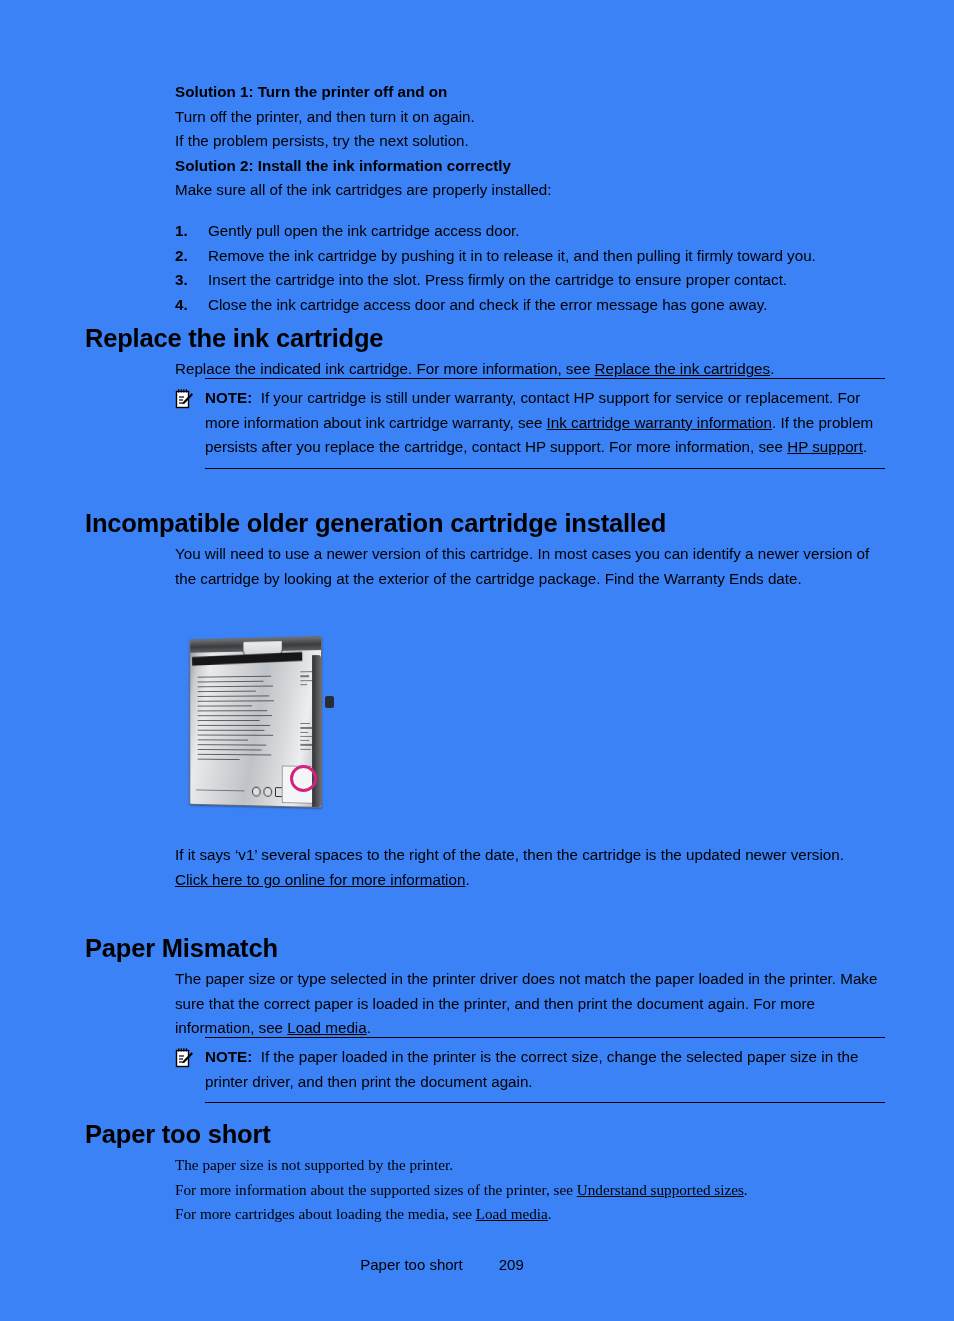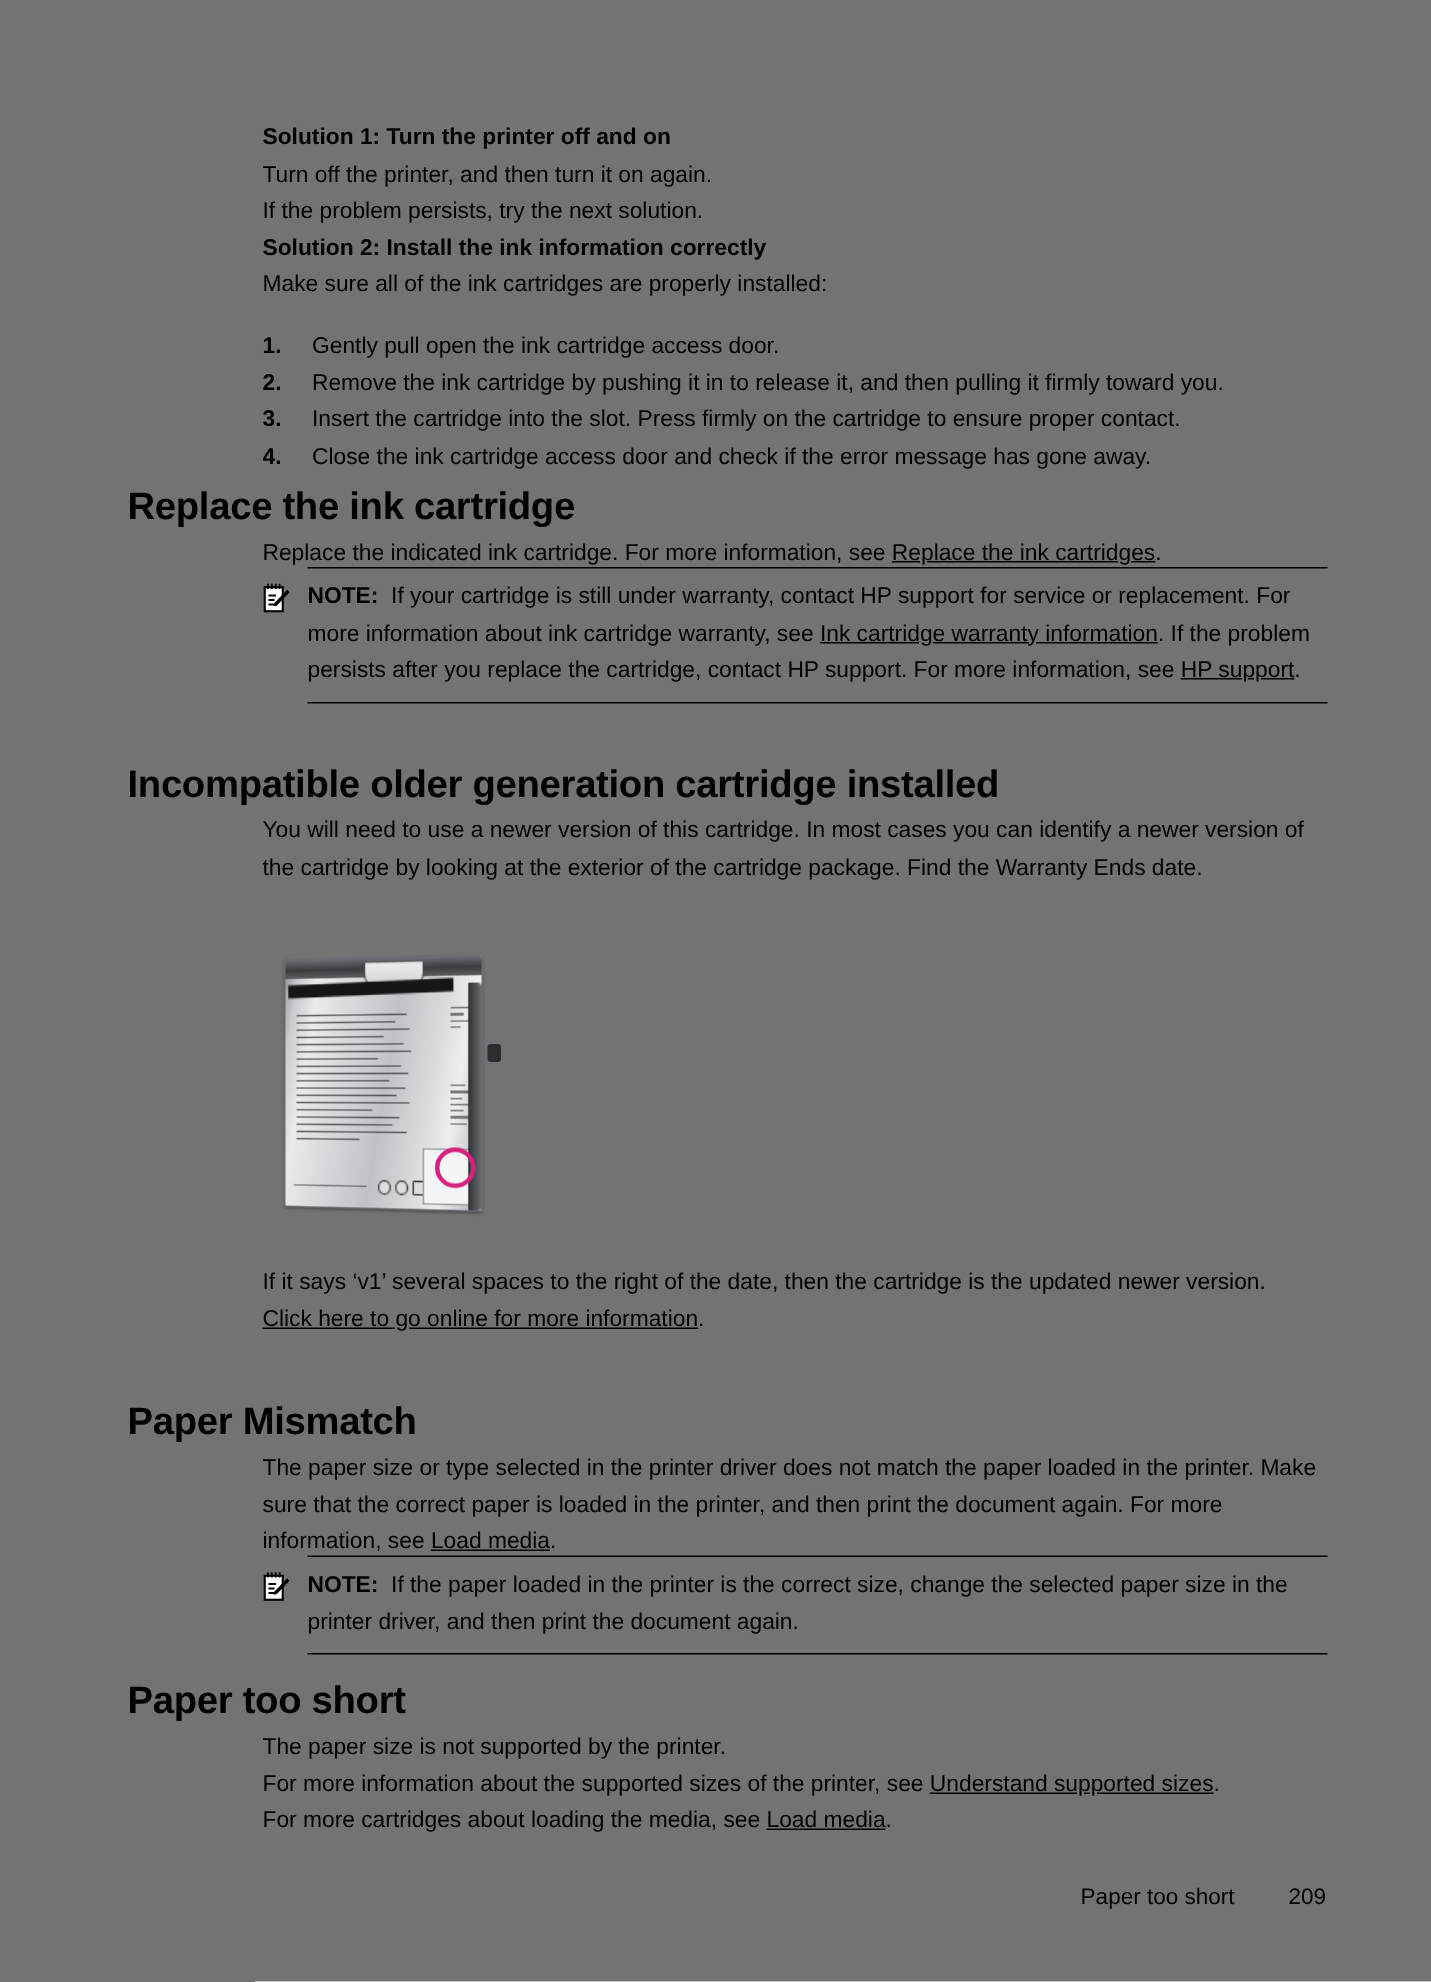--- a/index.html
+++ b/index.html
@@ -8,21 +8,21 @@
     background: #ffffff;
   }
   body {
     font-family: "Liberation Sans", sans-serif;
     color: #000000;
   }
   #page {
     position: relative;
     width: 954px;
     height: 1321px;
-    background: #737373;
+    background: #3b82f6;
     overflow: hidden;
   }
 
   
   .intro-block {
     position: absolute;
     left: 175px;
     top: 80px;
     width: 712px;
   }
@@ -258,21 +258,21 @@
     border-radius: 50%;
     box-sizing: border-box;
   }
 
   
   .footer {
     position: absolute;
     left: 0;
     top: 1256px;
     width: 954px;
-    text-align: right;
+    text-align: center;
     padding-right: 70px;
     box-sizing: border-box;
     font-size: 15px;
   }
   .footer .ftitle { margin-right: 36px; }
 </style>
 </head>
 <body>
 
 <div id="page">
@@ -411,21 +411,21 @@
           <path d="M8 14 L16.5 5.2 L18 6.8 L9.6 15.6 L7.4 16.2 Z" fill="#000000"></path>
         </svg>
       </span>
       <div class="note-text"><span class="note-label">NOTE:</span>&nbsp;&nbsp;<span>If the paper loaded in the printer is the correct size, change the selected paper size in the printer driver, and then print the document again.</span></div>
     </div>
     <div class="note-rule"></div>
   </div>
 
   <h1 class="section" style="top:1119px;">Paper too short</h1>
 
-  <div class="body-block" style="top:1153px;">
+  <div class="body-block" style="top:1153px;font-family:Liberation Serif, serif;">
     <p class="para">The paper size is not supported by the printer.</p>
     <p class="para"><span>For more information about the supported sizes of the printer, see </span><a class="lnk" href="#">Understand supported sizes</a><span>.</span></p>
     <p class="para"><span>For more cartridges about loading the media, see </span><a class="lnk" href="#">Load media</a><span>.</span></p>
   </div>
 
   <div class="footer">
     <span class="ftitle">Paper too short</span><span>209</span>
   </div>
 
 </div>

